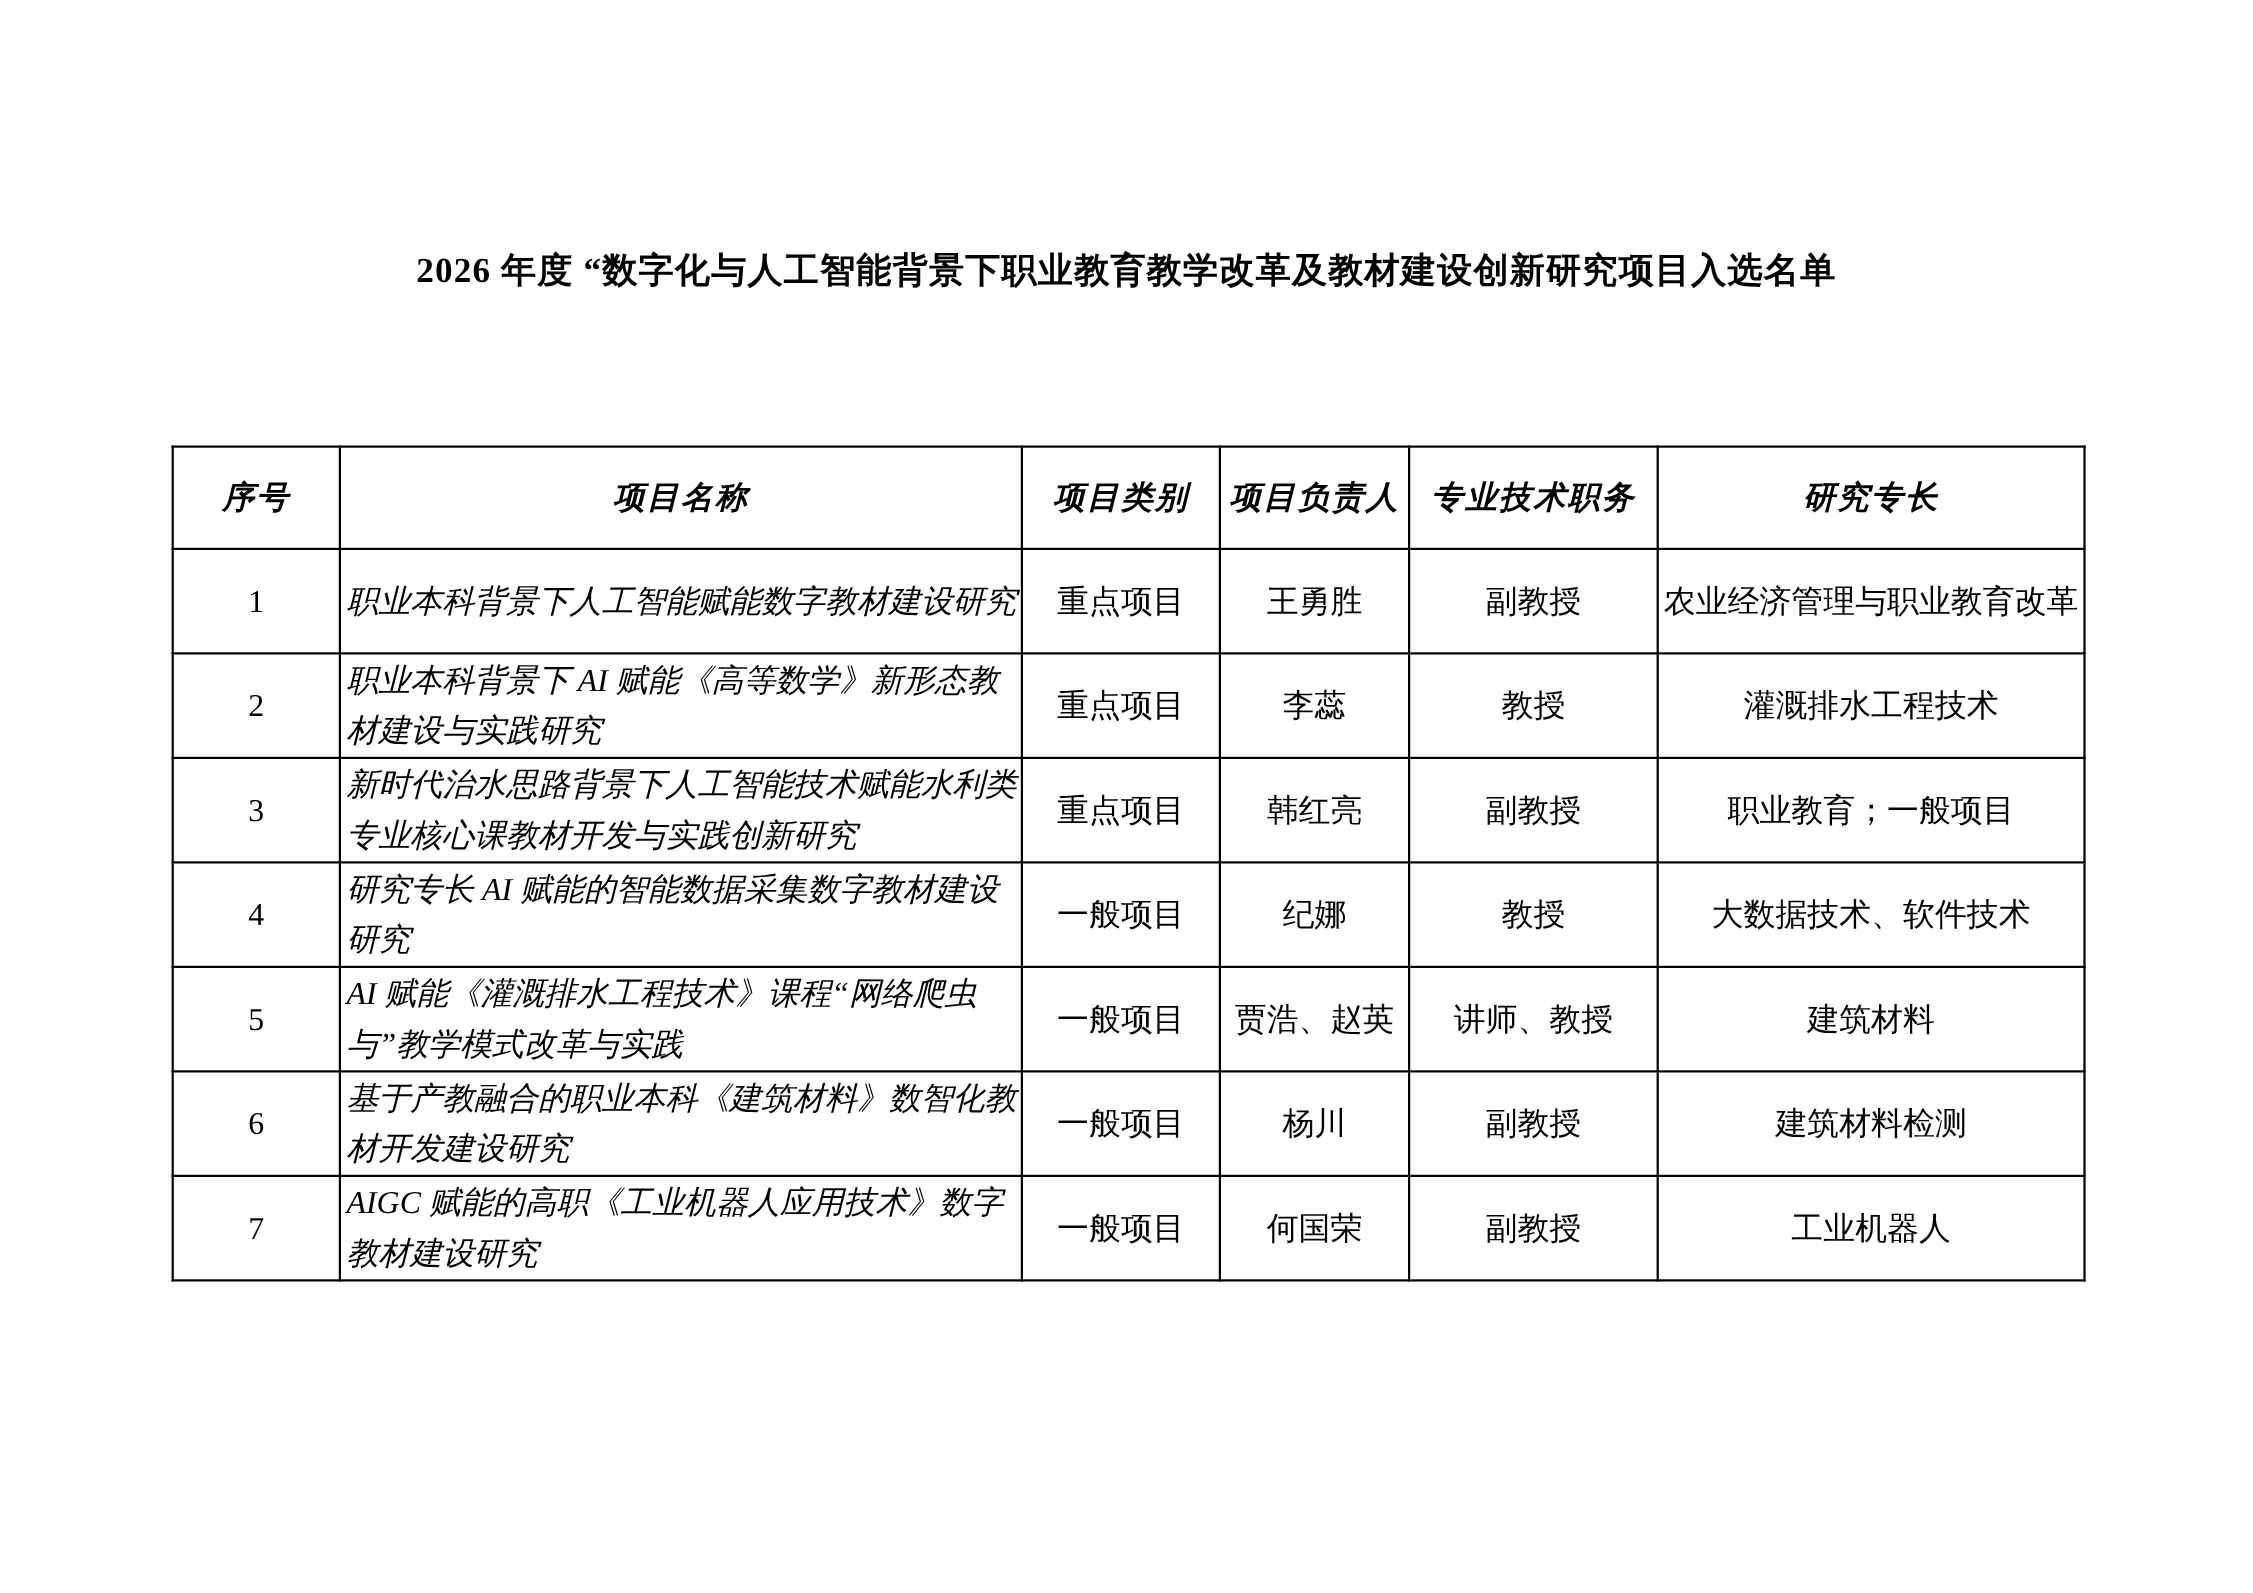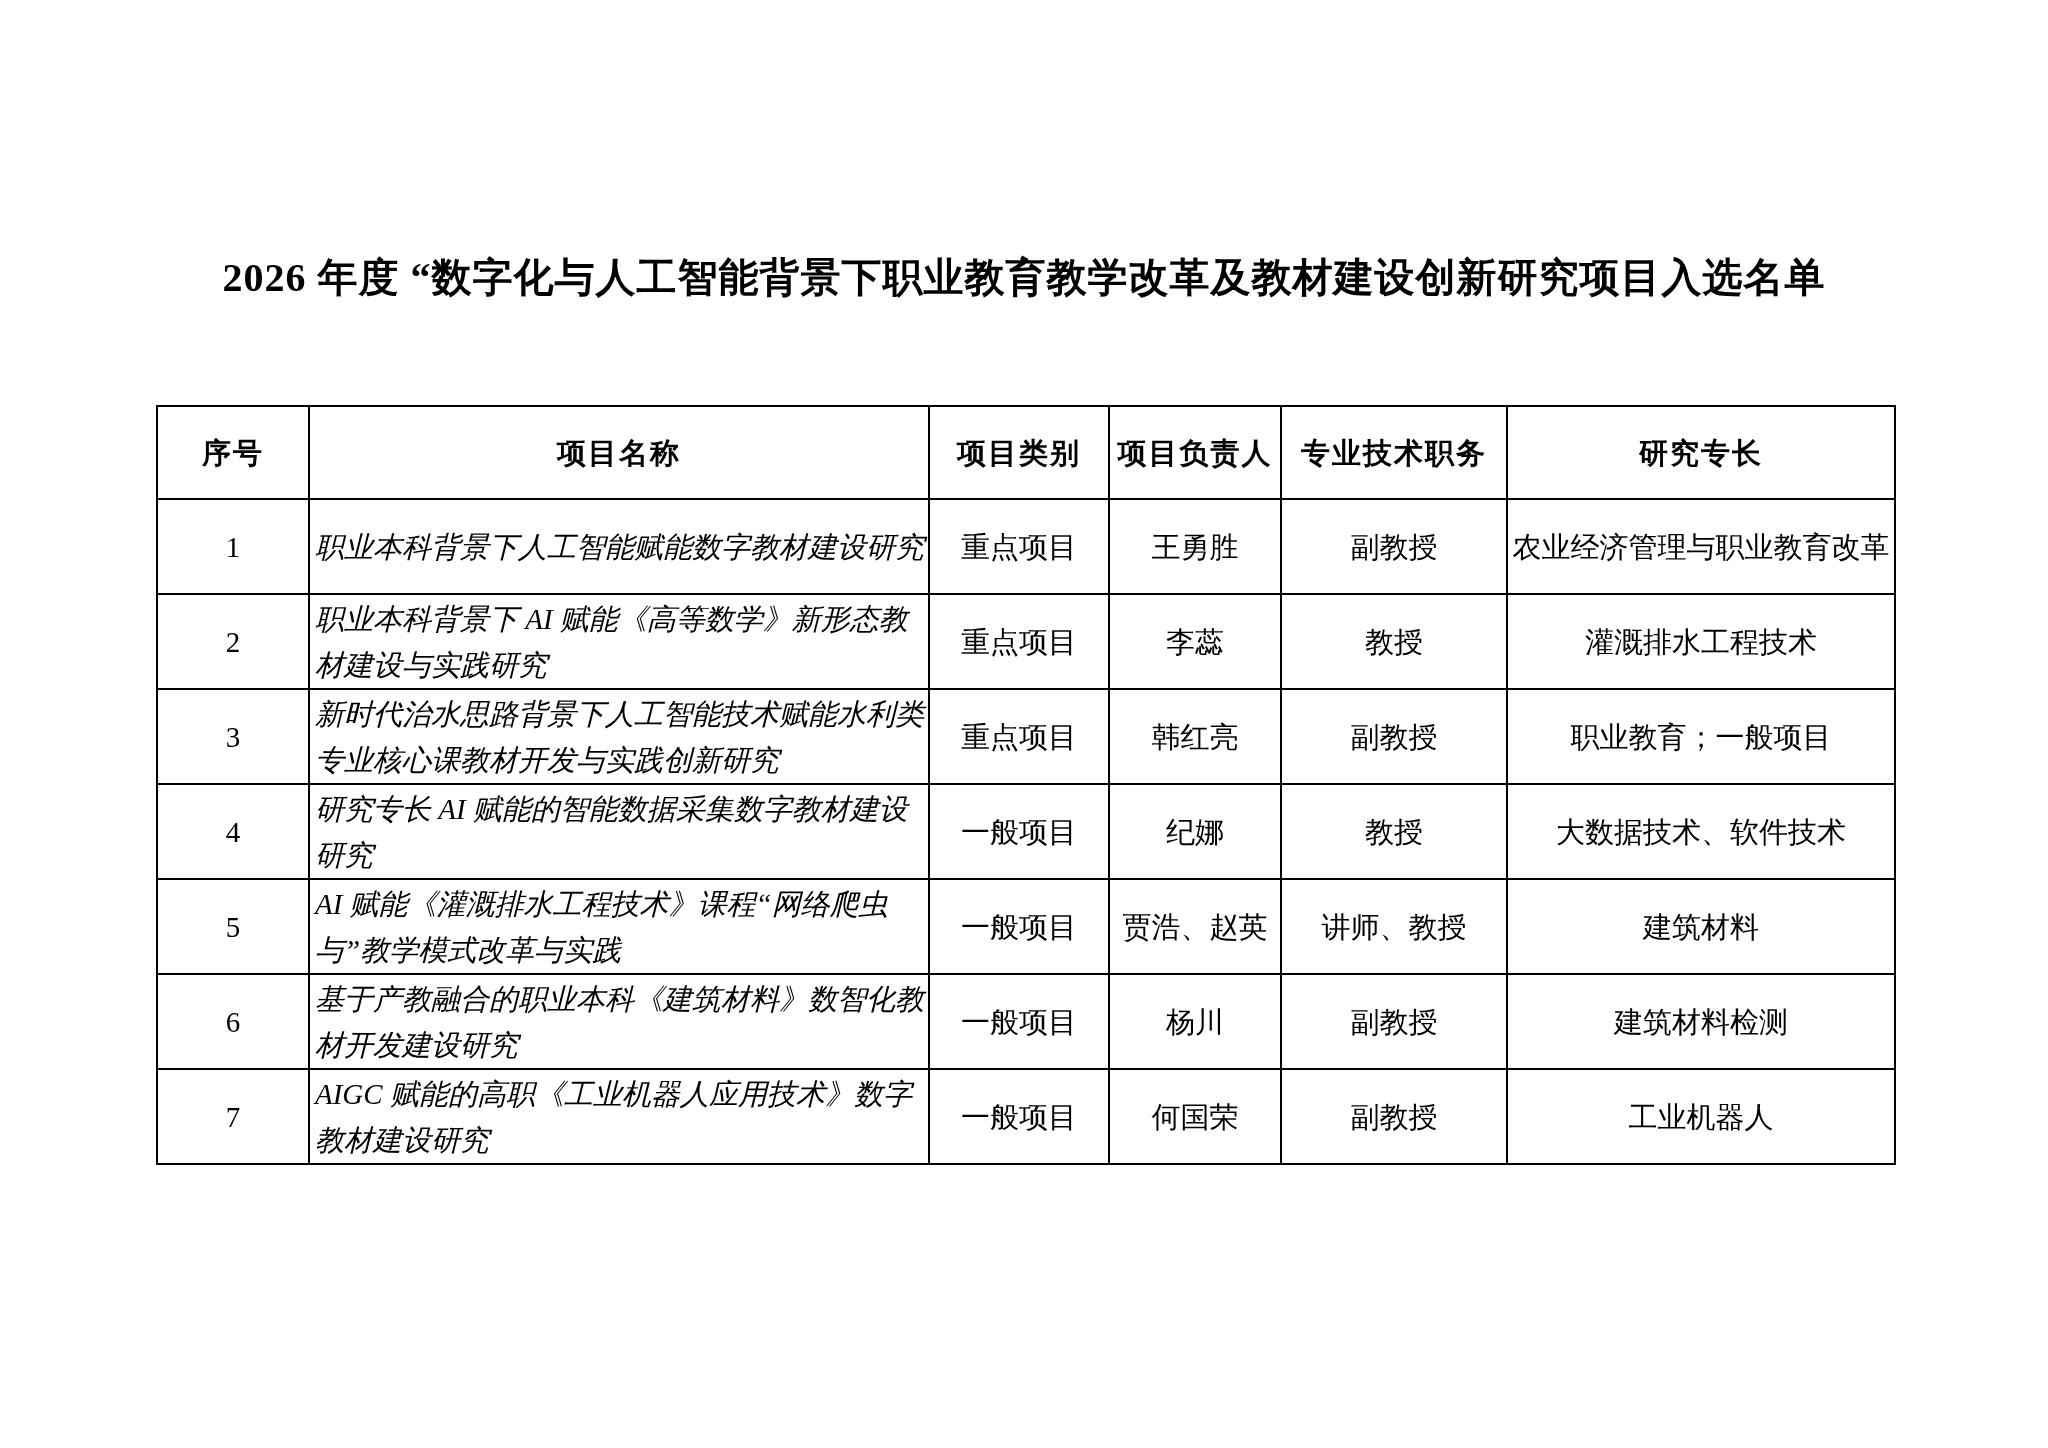--- a/index.html
+++ b/index.html
@@ -11,25 +11,25 @@
     position: relative;
     width: 2048px;
     height: 1448px;
     background: #ffffff;
     font-family: "Liberation Serif", "DejaVu Serif", serif;
     color: #000000;
     overflow: hidden;
   }
   .doc-title {
     position: absolute;
-    top: 250px;
+    top: 224px;
     left: 0;
     width: 100%;
     text-align: center;
-    font-size: 40px;
+    font-size: 32px;
     font-weight: bold;
     letter-spacing: 1px;
     white-space: nowrap;
   }
   .table-wrap {
     position: absolute;
     top: 405px;
     left: 156px;
   }
   table.roster {
@@ -52,20 +52,21 @@
     text-align: center;
     vertical-align: middle;
     padding: 0 2px;
     overflow: hidden;
   }
   table.roster thead tr { height: 93px; }
   table.roster tbody tr { height: 95px; }
   table.roster th {
     font-weight: bold;
     letter-spacing: 2px;
+    font-style: italic;
   }
   table.roster td.cell-name {
     text-align: left;
     padding-left: 5px;
     padding-right: 2px;
     font-style: italic;
   }
 </style>
 </head>
 <body>

